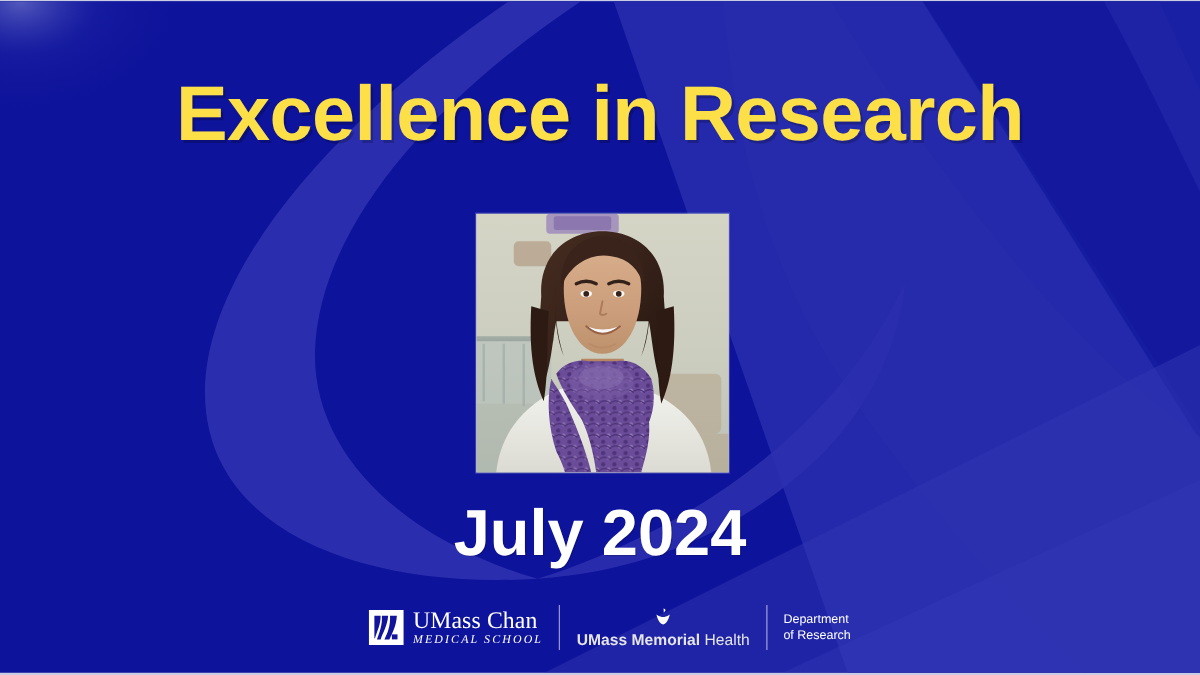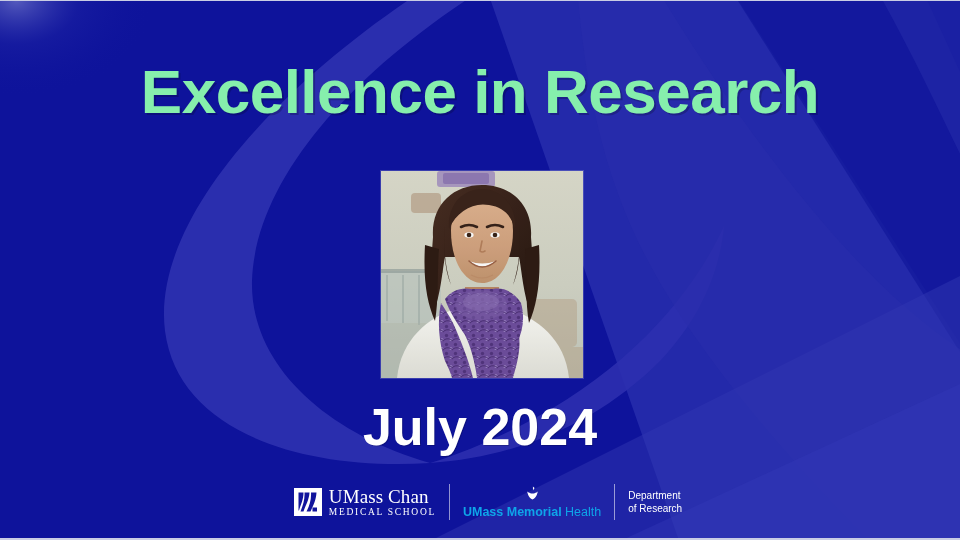--- a/index.html
+++ b/index.html
@@ -43,21 +43,21 @@
     text-align: center;
     z-index: 5;
   }
   #title-text {
     display: inline-block;
     font-family: "Liberation Sans", sans-serif;
     font-weight: bold;
     font-size: 62px;
     line-height: 1.05;
     letter-spacing: -0.5px;
-    color: #86efac;
+    color: #fde047;
     white-space: nowrap;
     text-shadow: 2px 2px 0 rgba(0,0,0,0.20);
   }
 
   
   #portrait-frame {
     position: absolute;
     left: 381px;
     top: 170px;
     width: 202px;
@@ -146,39 +146,40 @@
     line-height: 1.02;
   }
   #umasschan-sub {
     font-family: "Liberation Serif", serif;
     font-size: 9.5px;
     font-weight: normal;
     color: #ffffff;
     letter-spacing: 1.7px;
     margin-top: 2px;
     line-height: 1;
+    font-style: italic;
   }
 
   
   #umm-logo {
     display: flex;
     flex-direction: column;
     align-items: center;
     justify-content: center;
   }
   #umm-mark {
     width: 17px;
     height: 17px;
     display: block;
     margin-bottom: 3px;
   }
   #umm-words {
     font-family: "Liberation Sans", sans-serif;
     font-size: 12.5px;
-    color: #0ea5e9;
+    color: #e5e5e5;
     white-space: nowrap;
     line-height: 1;
   }
   #umm-bold { font-weight: bold; }
   #umm-light { font-weight: normal; }
 
   
   #dept-logo {
     font-family: "Liberation Sans", sans-serif;
     font-size: 10px;

